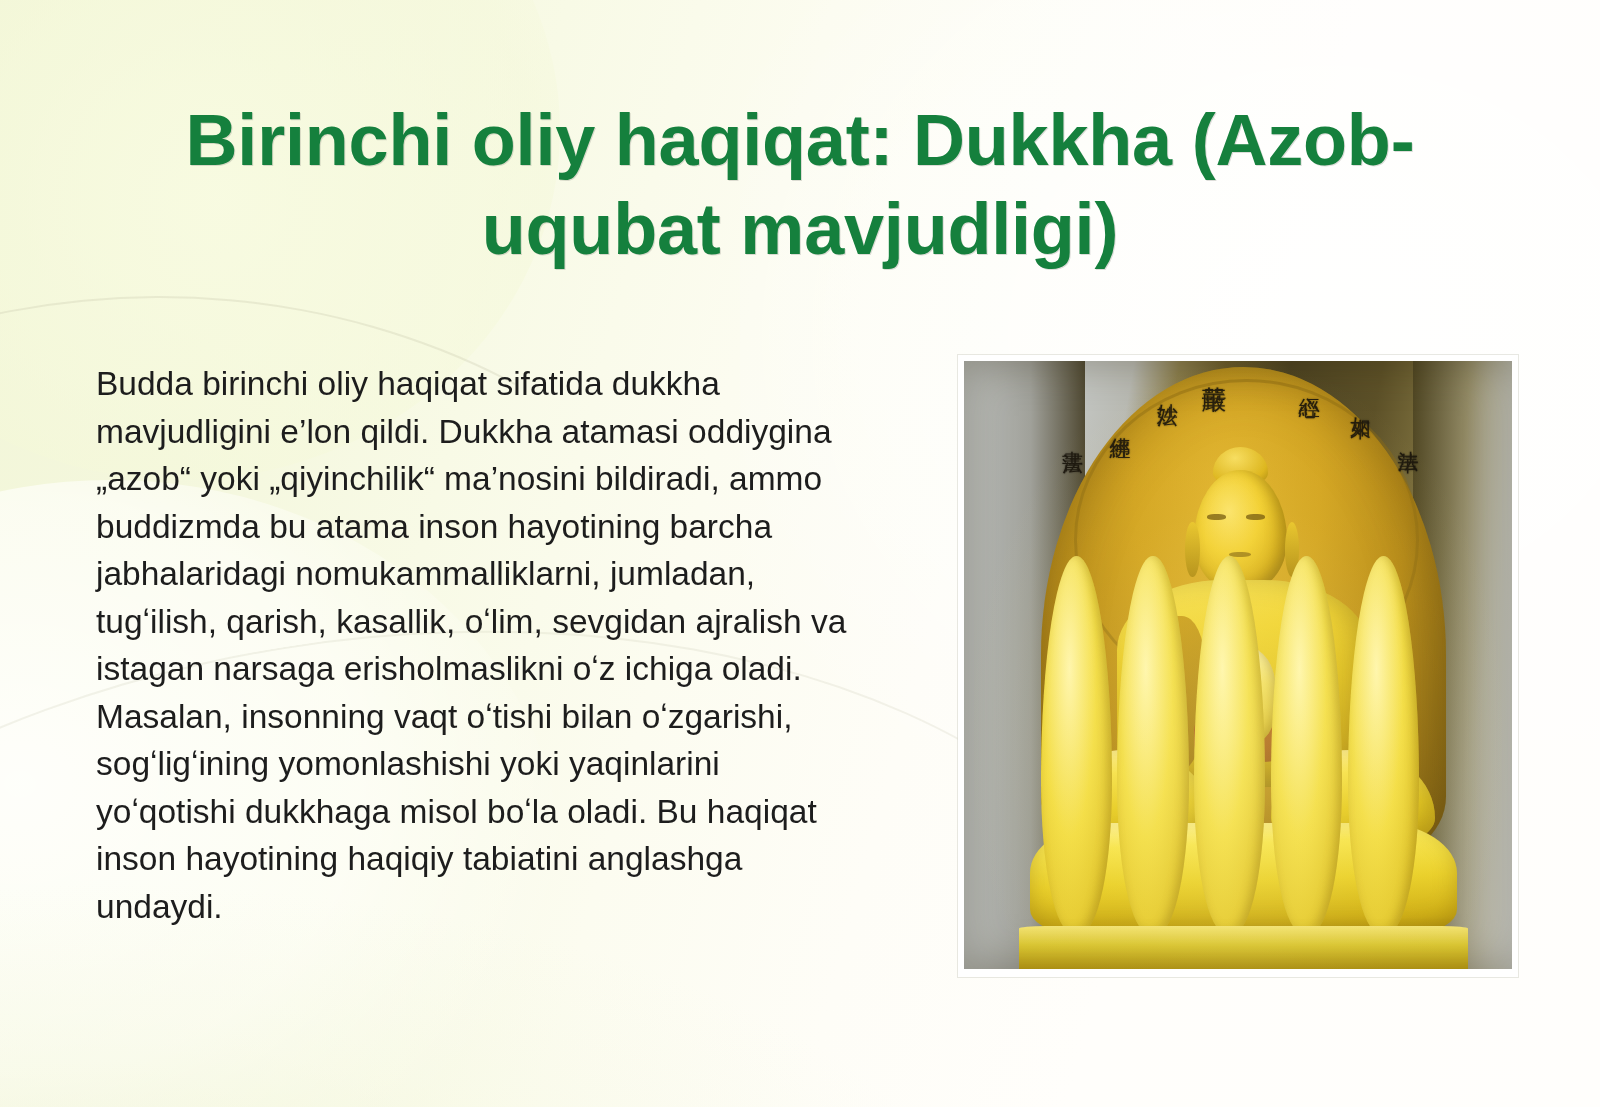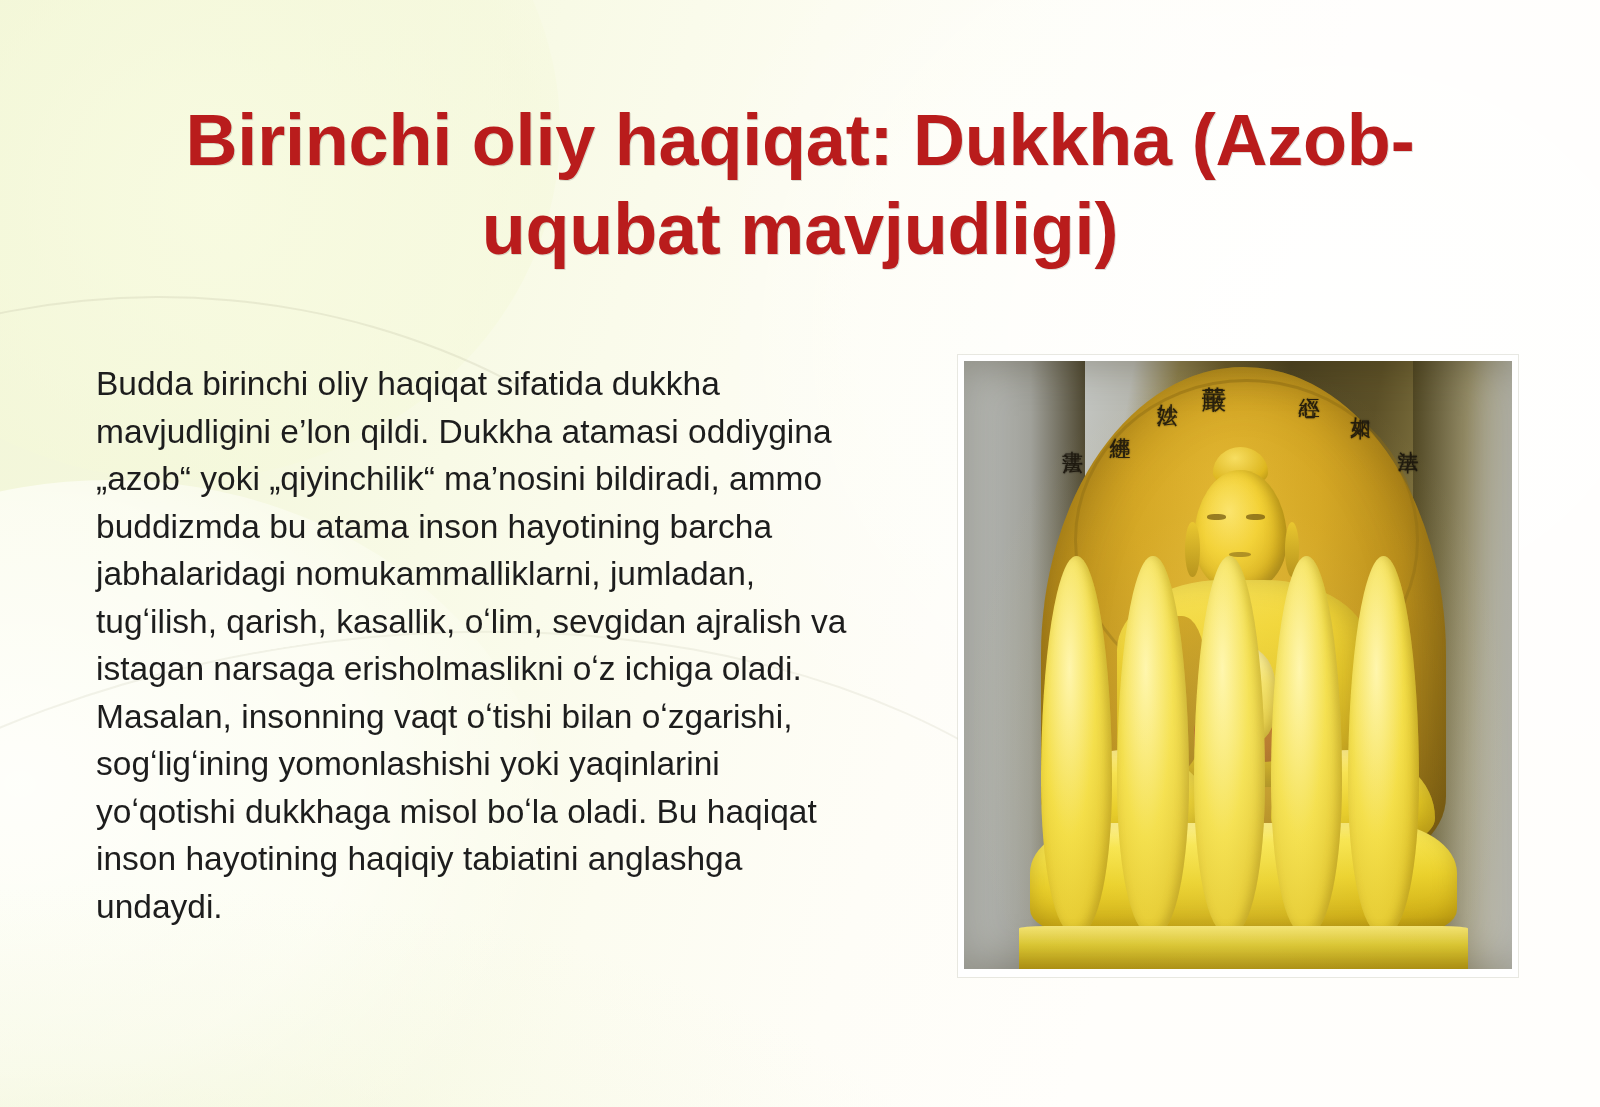--- a/index.html
+++ b/index.html
@@ -103,21 +103,21 @@
   .title {
     position: absolute;
     left: 130px;
     top: 96px;
     width: 1340px;
     text-align: center;
     font-size: 72px;
     font-weight: bold;
     line-height: 1.23;
     letter-spacing: -0.2px;
-    color: #b91c1c;
+    color: #15803d;
     text-shadow: 1px 1px 0 rgba(120,120,110,0.25);
   }
 
   
   .body-text {
     position: absolute;
     left: 96px;
     top: 360px;
     width: 845px;
     font-size: 33.5px;

